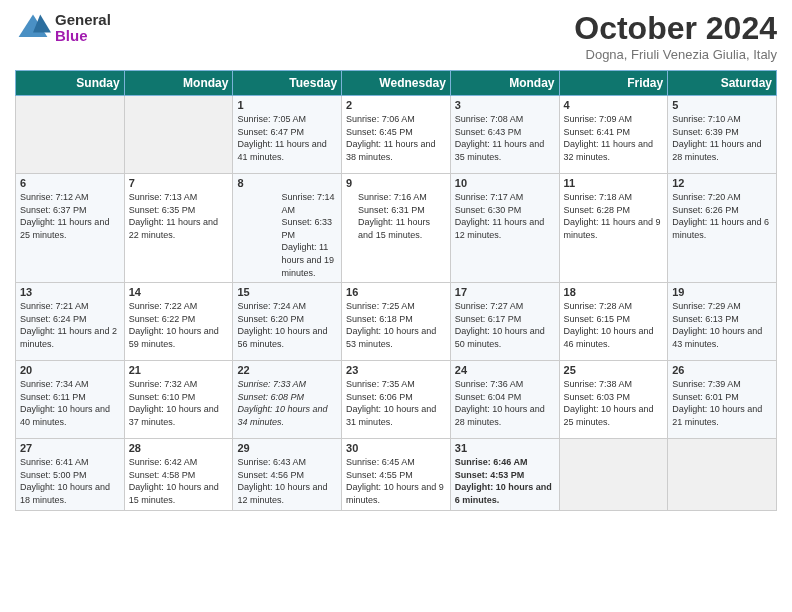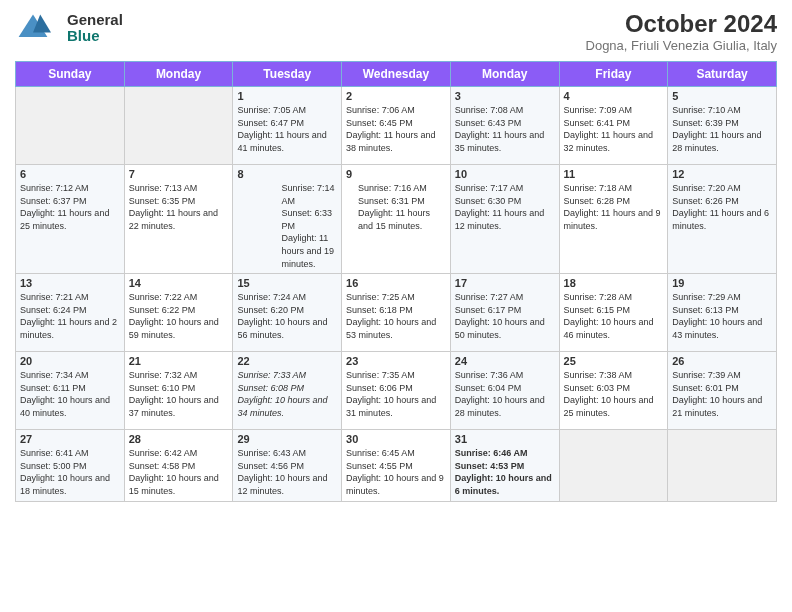--- a/index.html
+++ b/index.html
@@ -17,65 +17,65 @@
     }
     .header {
       display: flex;
       justify-content: space-between;
       align-items: flex-start;
       margin-bottom: 8px;
     }
     .logo {
       display: flex;
       align-items: center;
-      gap: 16px;
+      gap: 4px;
     }
     .logo-text {
       display: flex;
       flex-direction: column;
       line-height: 1.1;
     }
     .logo-general {
       font-size: 15px;
       font-weight: bold;
       color: #333;
     }
     .logo-blue {
       font-size: 15px;
       font-weight: bold;
-      color: #0f766e;
+      color: #a21caf;
     }
     .logo-icon {
       width: 36px;
       height: 36px;
     }
     .title-block {
       text-align: right;
     }
     .month-title {
-      font-size: 24px;
+      font-size: 32px;
       font-weight: bold;
       color: #333;
     }
     .subtitle {
       font-size: 13px;
       color: #737373;
     }
     table {
       width: 100%;
       border-collapse: collapse;
       table-layout: fixed;
     }
     th {
-      background-color: #8b5cf6;
+      background-color: #0f766e;
       color: #fff;
       font-size: 12px;
       font-weight: bold;
       padding: 5px 4px;
-      text-align: center;
+      text-align: right;
       border: 1px solid #7ab3d9;
     }
     td {
       vertical-align: top;
       border: 1px solid #ccc;
       padding: 3px 4px;
       font-size: 9.5px;
       color: #333;
       background: #fff;
       height: 78px;

